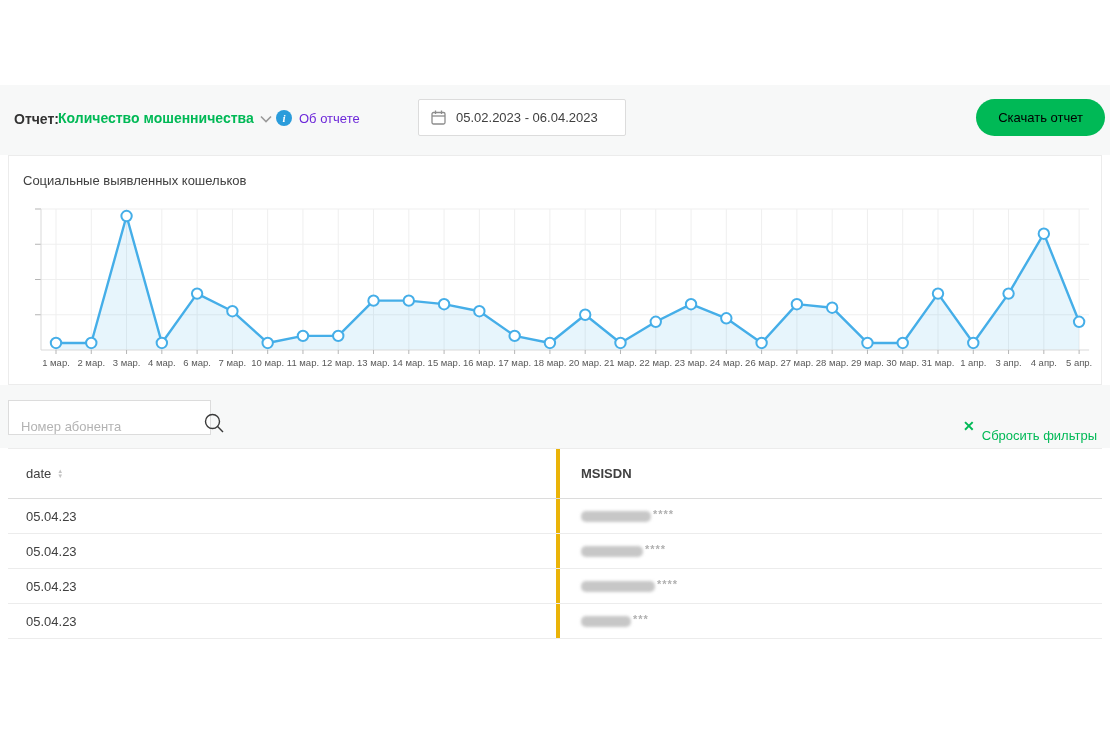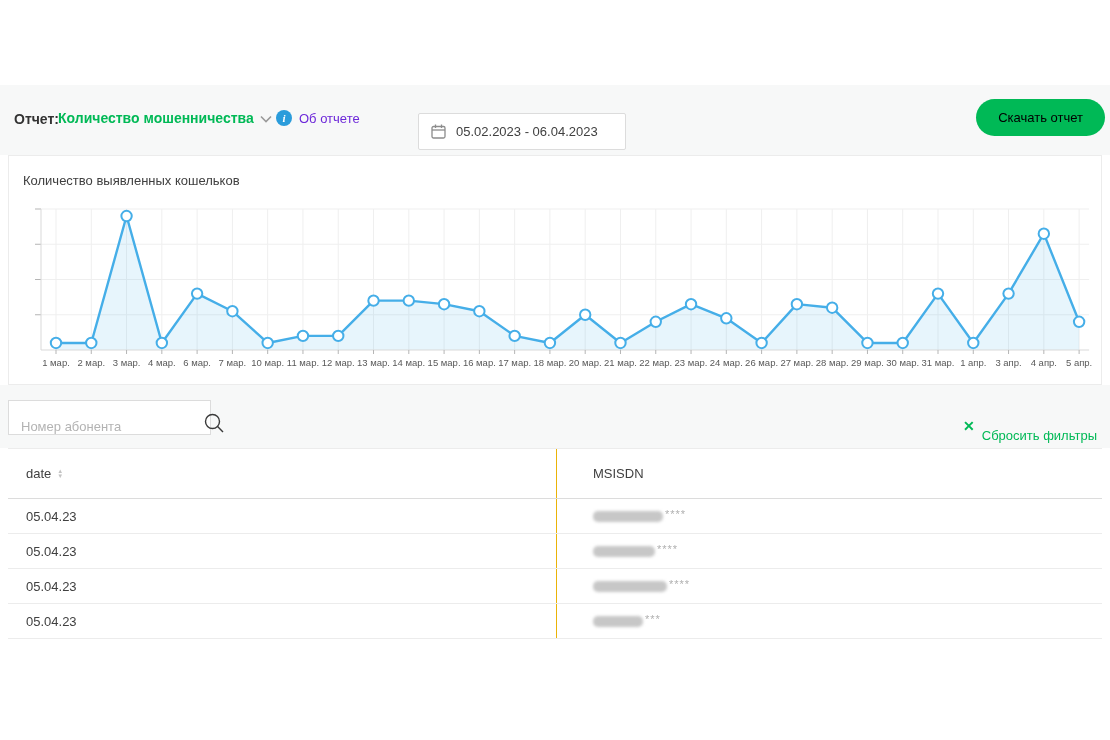--- a/index.html
+++ b/index.html
@@ -13,21 +13,21 @@
   .report-label { position:absolute; left:14px; top:26px; font-size:14px; font-weight:bold; color:#333; }
   .report-select { position:absolute; left:58px; top:25px; display:flex; align-items:center;
                    cursor:pointer; }
   .report-select .name { font-size:14px; font-weight:bold; color:#00b956; }
   .report-select svg { margin-left:6px; margin-top:2px; }
   .about { position:absolute; left:276px; top:25px; display:flex; align-items:center; cursor:pointer; }
   .info-badge { width:16px; height:16px; border-radius:50%; background:#2a9cdb; color:#fff;
                 font-size:11px; font-weight:bold; display:flex; align-items:center; justify-content:center;
                 font-family:"Liberation Serif", serif; font-style:italic; }
   .about .txt { margin-left:7px; font-size:13px; color:#6d28d9; }
-  .daterange { position:absolute; left:418px; top:28px; width:208px; height:37px; background:#fff;
+  .daterange { position:absolute; left:418px; top:14px; width:208px; height:37px; background:#fff;
                border:1px solid #dcdcdc; border-radius:2px; display:flex; align-items:center;
                padding-left:12px; cursor:pointer; }
   .daterange .txt { margin-left:10px; font-size:13px; color:#404040; }
   .download-btn { position:absolute; right:5px; top:14px; height:37px; padding:0 22px;
                   background:#00b956; border:none; border-radius:19px; color:#000000; font-size:13px;
                   font-family:"Liberation Sans", sans-serif; cursor:pointer; }
 
   
   .chart-panel { position:absolute; top:155px; left:8px; width:1094px; height:230px;
                  background:#fff; border:1px solid #ececec; }
@@ -48,21 +48,21 @@
   .reset-filters .txt { margin-left:7px; font-size:13px; color:#00b956;margin-top:20px; }
 
   
   .table { position:absolute; top:448px; left:8px; width:1094px; background:#fff;
            border-top:1px solid #ececec; }
   .trow { display:grid; grid-template-columns:548px 1fr; }
   .thead { height:50px; border-bottom:1px solid #dcdcdc; }
   .tbody-row { height:35px; border-bottom:1px solid #ececec; }
   .cell { display:flex; align-items:center; font-size:13px; color:#404040; }
   .cell.c1 { padding-left:18px; }
-  .cell.c2 { border-left:1px solid #eab308; padding-left:36px; }
+  .cell.c2 { border-left:4px solid #eab308; padding-left:21px;font-weight:bold; }
   .th { cursor:default; }
   .sortable { cursor:pointer; }
   .sort-icon { display:inline-flex; flex-direction:column; margin-left:6px; line-height:5px; }
   .sort-icon span { font-size:6px; color:#c3c3c3; }
   .blobwrap { display:flex; align-items:center; }
   .blob { height:11px; background:#c7c7c7; border-radius:5px; filter:blur(1.5px); }
   .tbody-row:nth-of-type(2) .blob { width:70px; }
   .tbody-row:nth-of-type(3) .blob { width:62px; }
   .tbody-row:nth-of-type(4) .blob { width:74px; }
   .tbody-row:nth-of-type(5) .blob { width:50px; }
@@ -95,21 +95,21 @@
         <line x1="4.5" y1="0.5" x2="4.5" y2="4" stroke="#8c8c8c" stroke-width="1.3"></line>
         <line x1="10.5" y1="0.5" x2="10.5" y2="4" stroke="#8c8c8c" stroke-width="1.3"></line>
       </svg>
       <span class="txt">05.02.2023 - 06.04.2023</span>
     </div>
 
     <button class="download-btn">Скачать отчет</button>
   </div>
 
   <div class="chart-panel">
-    <div class="chart-title">Количество выявленных кошельков</div>
+    <div class="chart-title">Социальные выявленных кошельков</div>
     <svg class="chart-svg" id="chart" width="1092" height="188">
         <line x1="47" y1="13" x2="47" y2="154" stroke="#efefef" stroke-width="1"></line>
         <line x1="82.28" y1="13" x2="82.28" y2="154" stroke="#efefef" stroke-width="1"></line>
         <line x1="117.56" y1="13" x2="117.56" y2="154" stroke="#efefef" stroke-width="1"></line>
         <line x1="152.84" y1="13" x2="152.84" y2="154" stroke="#efefef" stroke-width="1"></line>
         <line x1="188.12" y1="13" x2="188.12" y2="154" stroke="#efefef" stroke-width="1"></line>
         <line x1="223.4" y1="13" x2="223.4" y2="154" stroke="#efefef" stroke-width="1"></line>
         <line x1="258.68" y1="13" x2="258.68" y2="154" stroke="#efefef" stroke-width="1"></line>
         <line x1="293.96000000000004" y1="13" x2="293.96000000000004" y2="154" stroke="#efefef" stroke-width="1"></line>
         <line x1="329.24" y1="13" x2="329.24" y2="154" stroke="#efefef" stroke-width="1"></line>

